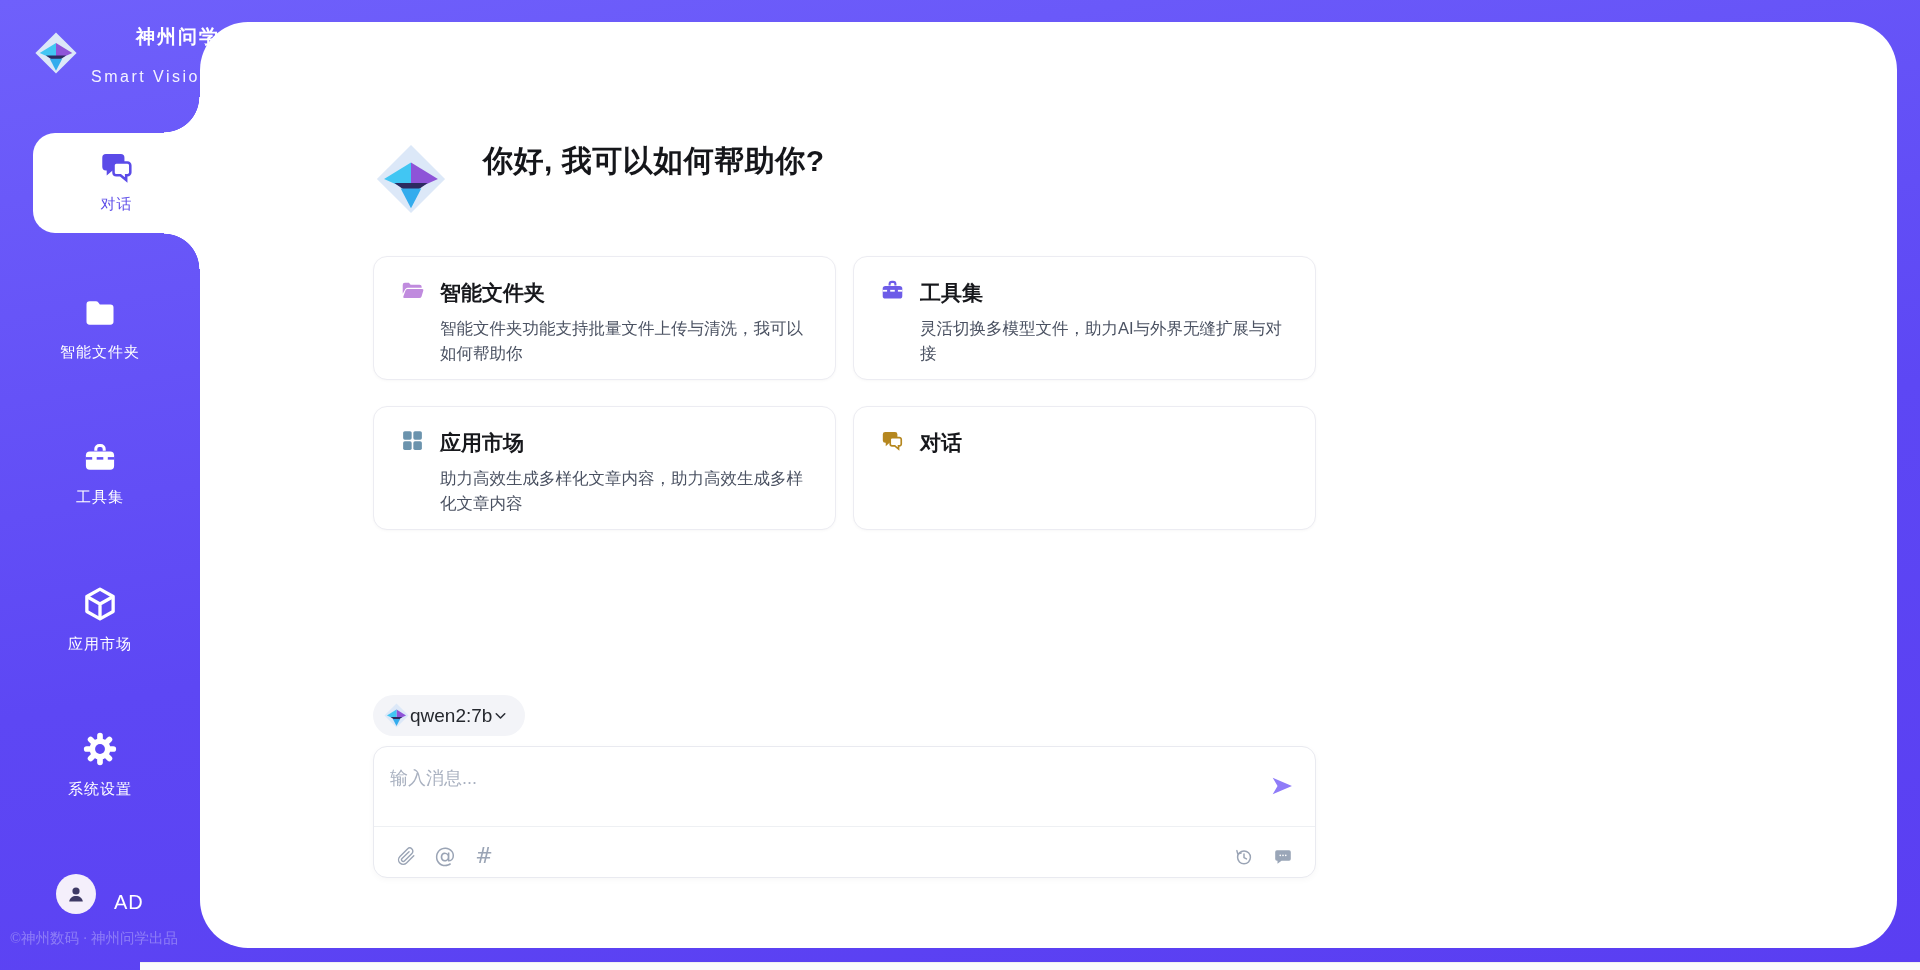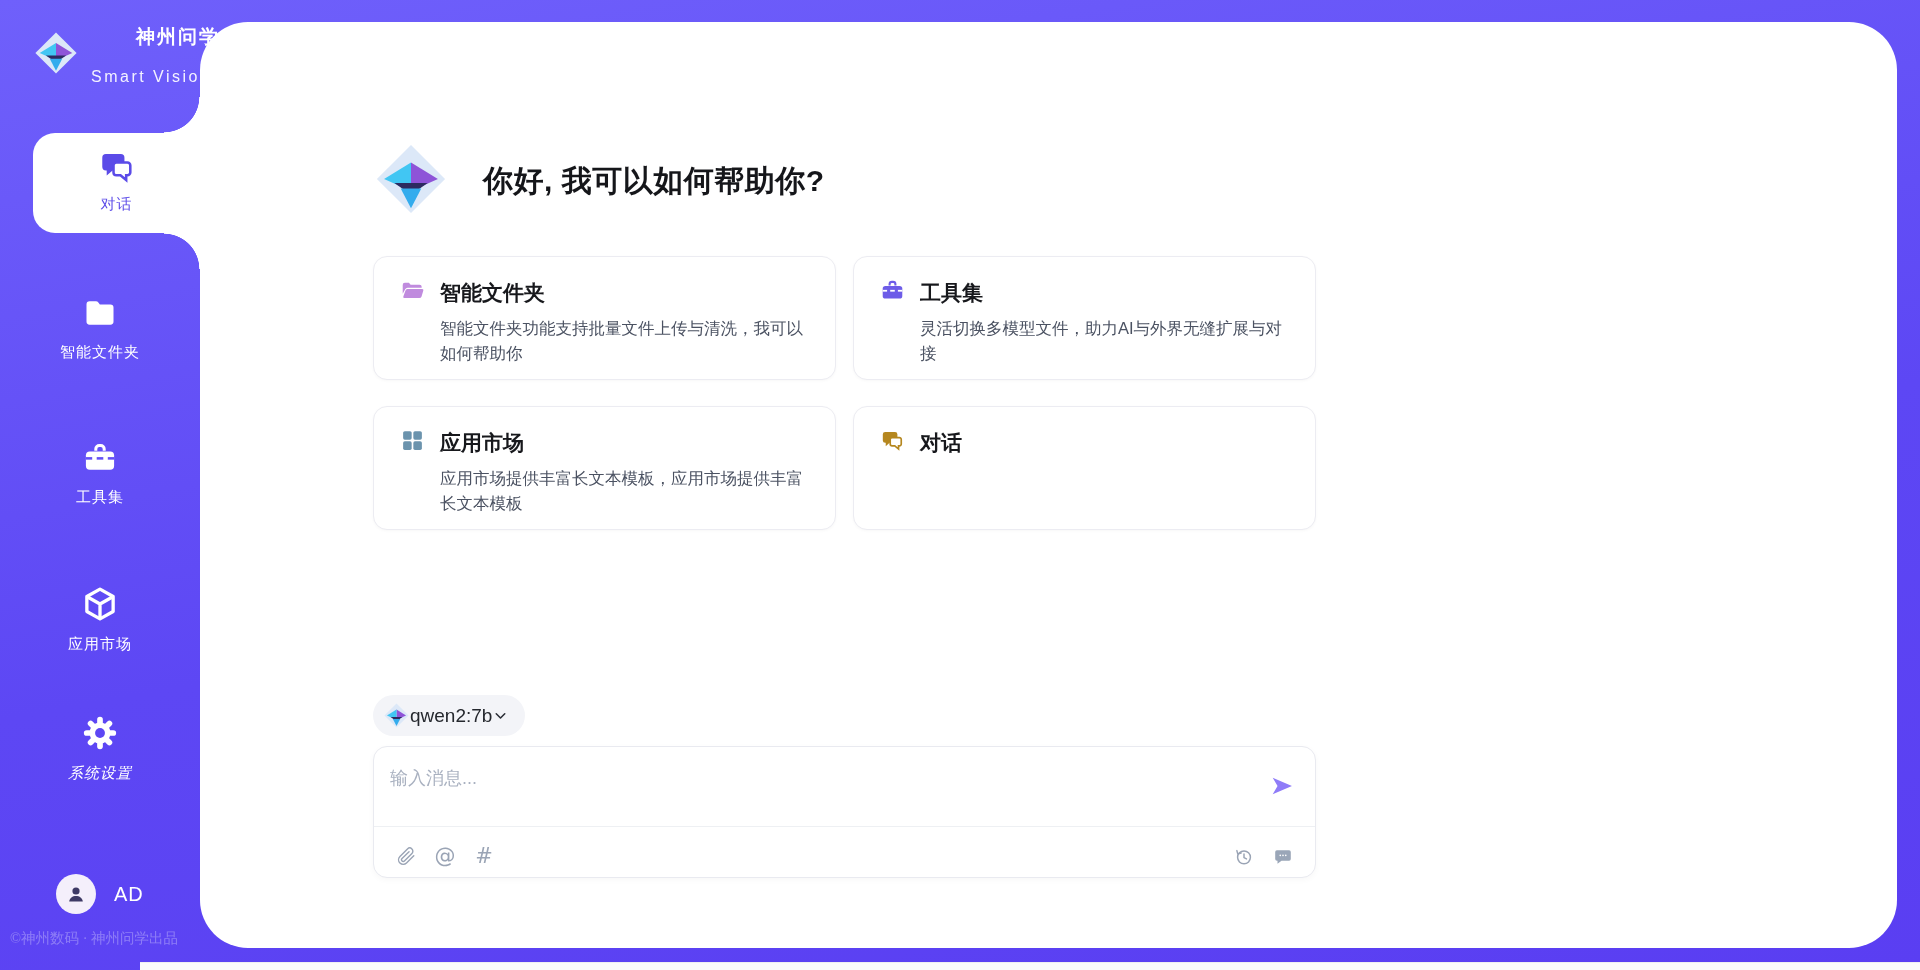--- a/index.html
+++ b/index.html
@@ -21,31 +21,31 @@
   .nav-item .nav-label { display:block; margin-top:8px; font-size:15px; color:#fff; letter-spacing:1px; }
 
   .tab-active { position:absolute; left:33px; top:133px; width:167px; height:100px;
                 background:#fff; border-radius:22px 0 0 22px; text-align:center;
                 padding-top:15px; cursor:pointer; }
   .tab-active .nav-label { display:block; margin-top:5px; font-size:15px; color:#5b4be8; letter-spacing:1px; }
   .fillet { position:absolute; width:36px; height:36px; left:164px; }
   .fillet.top { top:97px;  background:radial-gradient(36px at 0 0,   rgba(0,0,0,0) 35px,#fff 35.6px); }
   .fillet.bottom { top:233px; background:radial-gradient(36px at 0 100%, rgba(0,0,0,0) 35px,#fff 35.6px); }
 
-  .user-row { position:absolute; left:56px; top:874px; display:flex; align-items:center; gap:18px; cursor:pointer; }
+  .user-row { position:absolute; left:56px; top:874px; display:flex; align-items:flex-end; gap:18px; cursor:pointer; }
   .avatar { width:40px; height:40px; border-radius:50%; background:#f4effb;
             display:flex; align-items:center; justify-content:center; }
   .user-name { color:#fff; font-size:20px; letter-spacing:1px; }
   .copyright { position:absolute; left:10px; top:929px; width:195px; color:rgba(255,255,255,.3);
                font-size:14.5px; white-space:nowrap;font-family:Liberation Serif, serif; }
 
   
   .col { position:absolute; left:373px; top:0; width:943px; }
 
-  .greeting { position:absolute; top:141px; left:0; display:flex; align-items:center; gap:34px; }
+  .greeting { position:absolute; top:141px; left:0; display:flex; align-items:flex-start; gap:34px; }
   .greeting h1 { font-size:30px; font-weight:700; color:#15161a; letter-spacing:.5px; }
 
   .cards { position:absolute; top:256px; left:0; width:943px;
            display:grid; grid-template-columns:463px 463px; column-gap:17px; row-gap:26px; }
   .card { height:124px; background:#fff; border:1px solid #ececf2; border-radius:14px;
           padding:21px 26px 0 26px; cursor:pointer; box-shadow:0 1px 3px rgba(20,20,40,.03); }
   .card-head { display:flex; align-items:center; gap:15px; }
   .card-title { font-size:21px; font-weight:700; color:#17181c; }
   .card-desc { margin-top:9px; margin-left:40px; font-size:16.5px; color:#4b5262; line-height:1.5; }
 
@@ -139,21 +139,21 @@
       <svg width="38" height="38" viewBox="0 0 24 24">
         <g fill="none" stroke="#fff" stroke-width="2.1" stroke-linejoin="round">
           <path d="M12 2.6l8.3 4.7v9.4L12 21.4l-8.3-4.7V7.3z"></path>
           <path d="M3.9 7.4L12 12l8.1-4.6M12 12v9.2"></path>
         </g>
       </svg>
     </span>
     <span class="nav-label">应用市场</span>
   </div>
 
-  <div class="nav-item" style="top:714px;font-style:italic;">
+  <div class="nav-item" style="top:730px;">
     <span>
       <svg width="38" height="38" viewBox="0 0 24 24">
         <mask id="gm1">
           <g fill="#fff">
             <circle cx="12" cy="12" r="6.6"></circle>
             <rect x="10.2" y="1.8" width="3.6" height="20.4" rx="1.8"></rect>
             <rect x="10.2" y="1.8" width="3.6" height="20.4" rx="1.8" transform="rotate(45 12 12)"></rect>
             <rect x="10.2" y="1.8" width="3.6" height="20.4" rx="1.8" transform="rotate(90 12 12)"></rect>
             <rect x="10.2" y="1.8" width="3.6" height="20.4" rx="1.8" transform="rotate(135 12 12)"></rect>
           </g>
@@ -233,21 +233,21 @@
           <span style="color:#6b93ad;">
             <svg width="25" height="25" viewBox="0 0 24 24" fill="currentColor">
               <rect x="3" y="3" width="8.2" height="8.2" rx="1.6"></rect>
               <rect x="12.8" y="3" width="8.2" height="8.2" rx="1.6"></rect>
               <rect x="3" y="12.8" width="8.2" height="8.2" rx="1.6"></rect>
               <rect x="12.8" y="12.8" width="8.2" height="8.2" rx="1.6"></rect>
             </svg>
           </span>
           <span class="card-title">应用市场</span>
         </div>
-        <div class="card-desc">应用市场提供丰富长文本模板，应用市场提供丰富长文本模板</div>
+        <div class="card-desc">助力高效生成多样化文章内容，助力高效生成多样化文章内容</div>
       </div>
 
       <div class="card">
         <div class="card-head">
           <span style="color:#b5871f;">
             <svg width="25" height="25" viewBox="0 0 24 24">
               <path d="M5 3.8h9.4a2.3 2.3 0 0 1 2.3 2.3v5.8a2.3 2.3 0 0 1-2.3 2.3H9.2l-3.7 3.2v-3.2h-.5a2.3 2.3 0 0 1-2.3-2.3V6.1A2.3 2.3 0 0 1 5 3.8z" fill="currentColor"></path>
               <path d="M11.6 9.2h7a1.8 1.8 0 0 1 1.8 1.8v4.4a1.8 1.8 0 0 1-1.8 1.8h-.8v3l-3.6-3h-2.6a1.8 1.8 0 0 1-1.8-1.8V11a1.8 1.8 0 0 1 1.8-1.8z" fill="#fff" stroke="currentColor" stroke-width="1.6"></path>
             </svg>
           </span>

